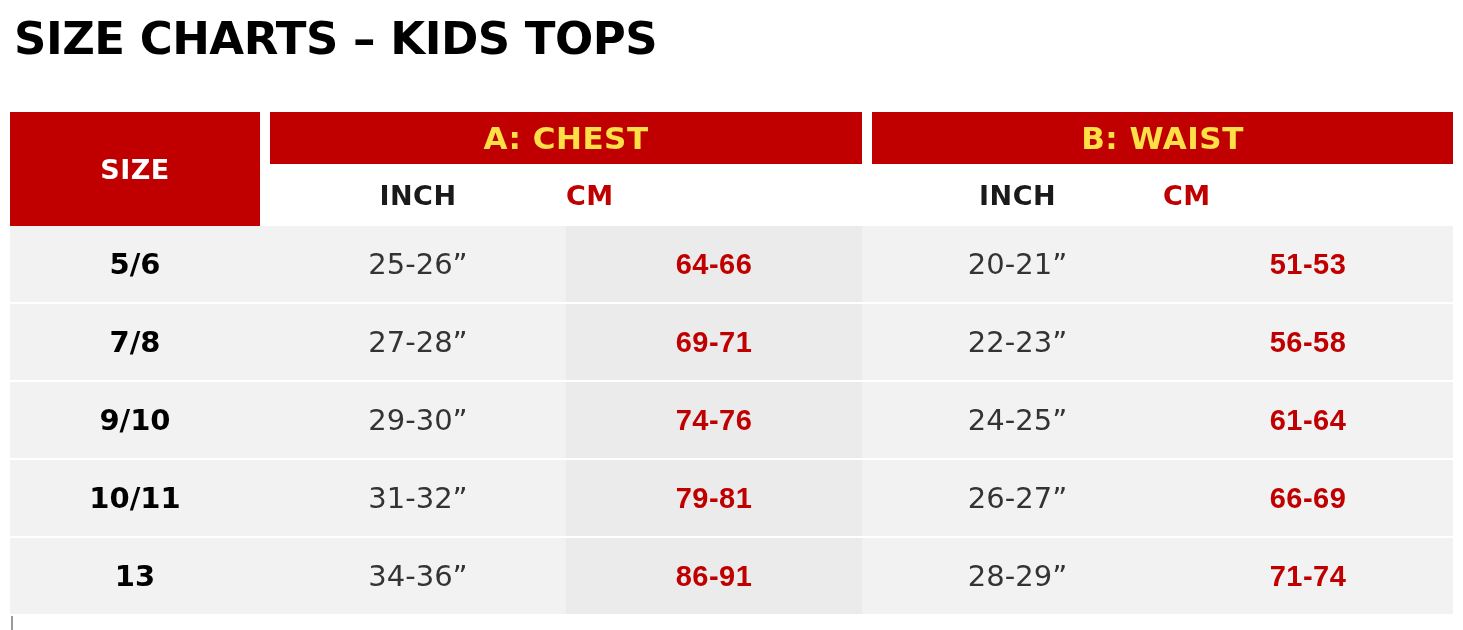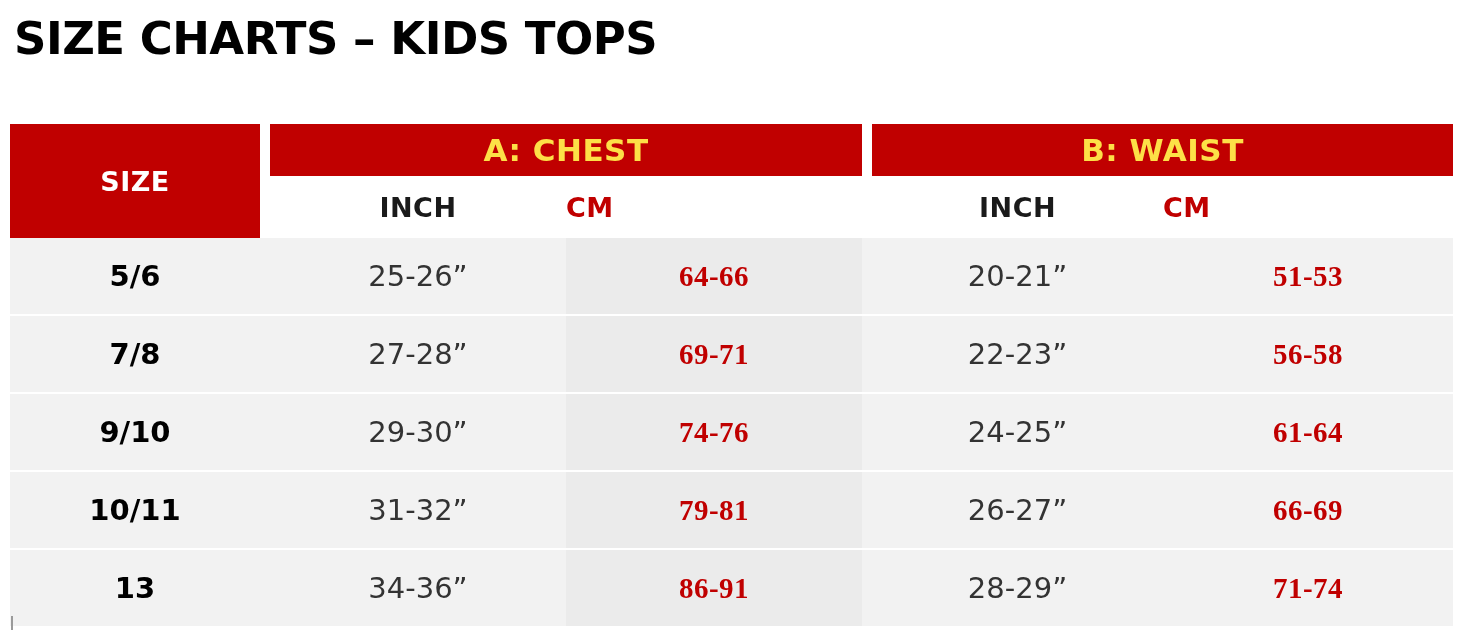--- a/index.html
+++ b/index.html
@@ -27,21 +27,21 @@
     font-size: 45px;
     font-weight: 900;
     letter-spacing: -0.5px;
     color: #000000;
     font-family: "DejaVu Sans", sans-serif;
     white-space: nowrap;
   }
   table.size-table {
     position: absolute;
     left: 10px;
-    top: 124px;
+    top: 112px;
     width: 1443px;
     border-collapse: collapse;
     table-layout: fixed;
   }
   table.size-table td,
   table.size-table th {
     border: 0;
     padding: 0;
   }
   
@@ -107,21 +107,21 @@
     font-size: 29px;
     text-align: center;
     font-family: "DejaVu Sans", sans-serif;
   }
   .cell-cm {
     background: #ebebeb;
     color: #c00000;
     font-weight: 700;
     font-size: 29px;
     text-align: center;
-    font-family: Liberation Serif, serif;
+    font-family: Liberation Sans, sans-serif;
     letter-spacing: 0.5px;
   }
   .cell-cm.light {
     background: #f2f2f2;
   }
   .rowsep td {
     height: 2px;
     padding: 0;
     background: #ffffff;
   }

